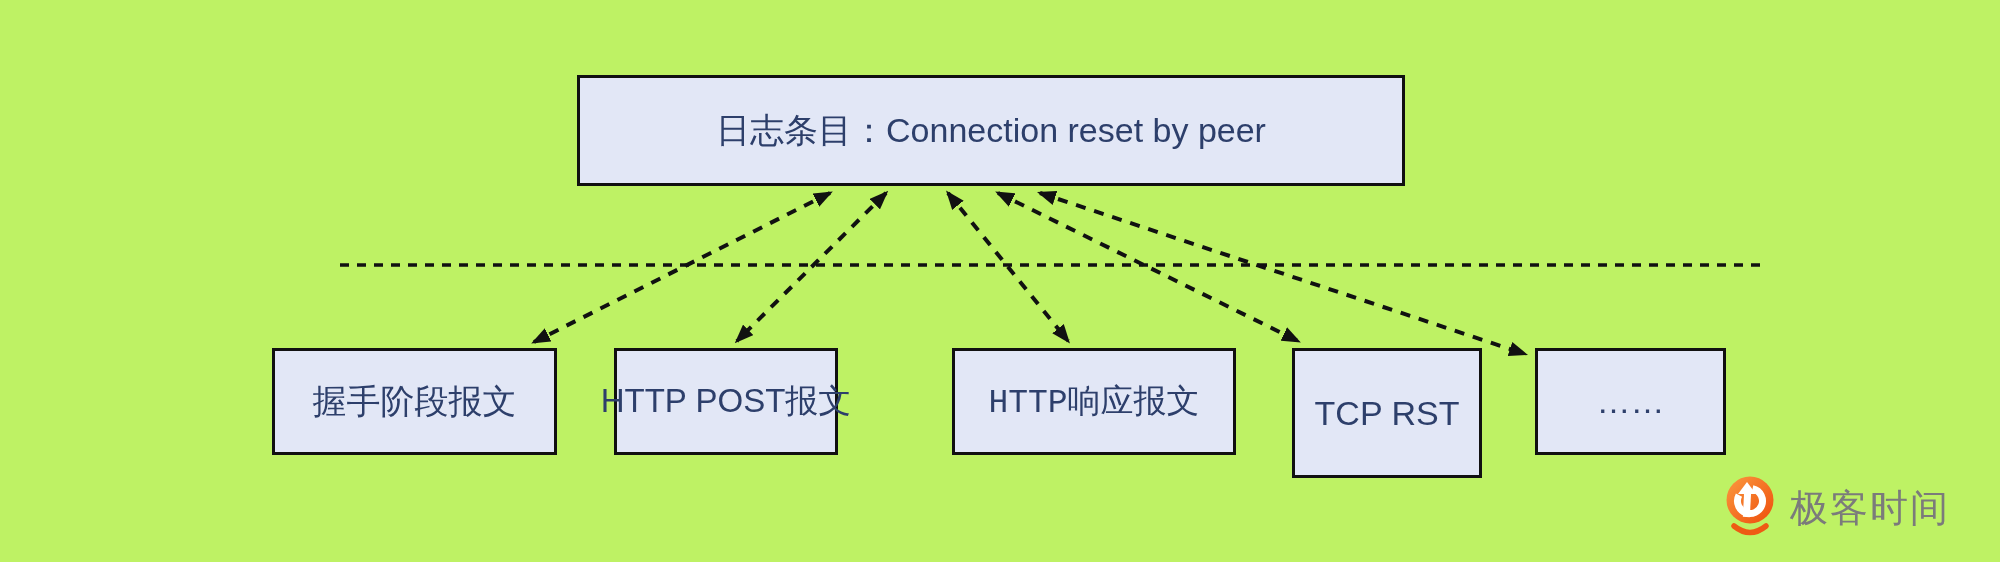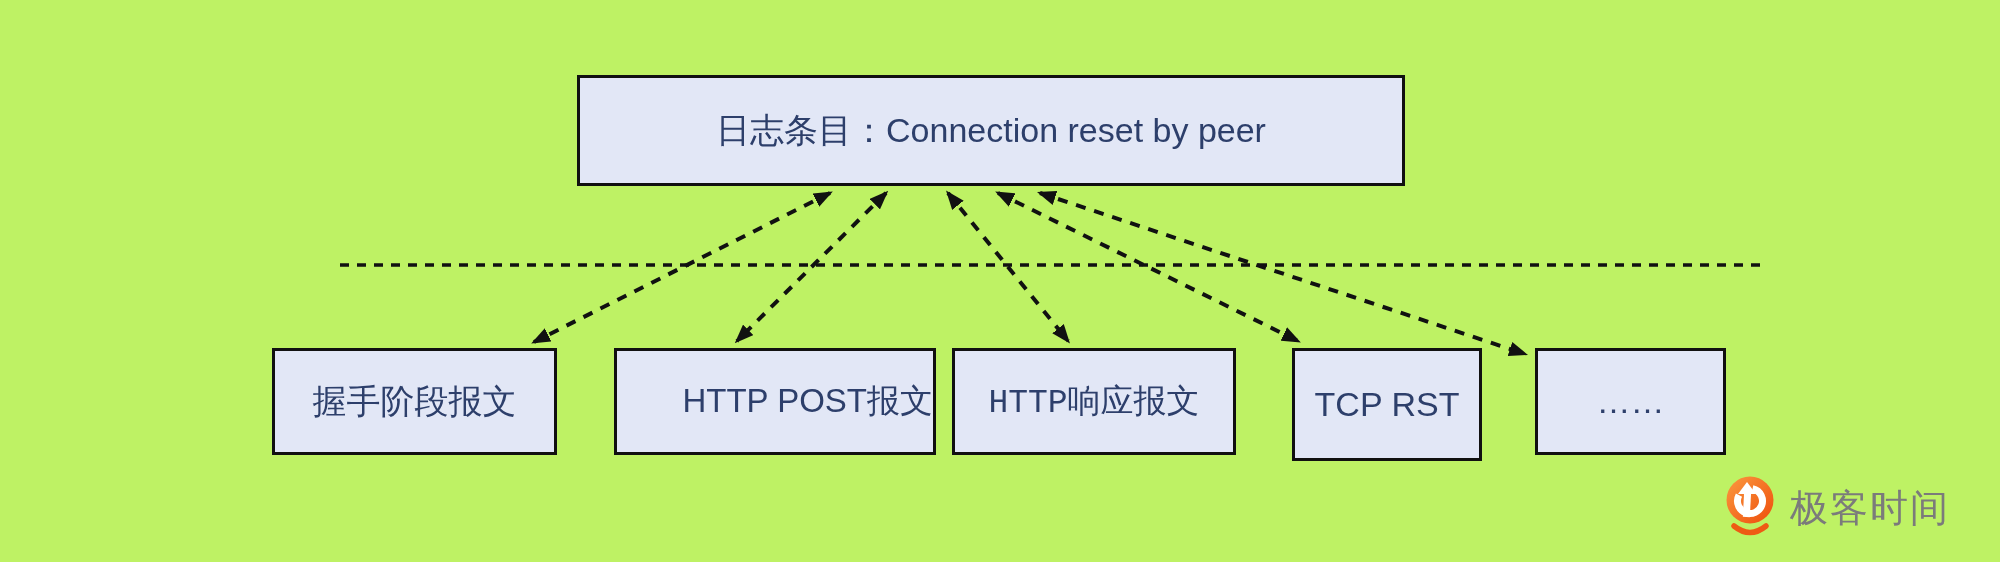--- a/index.html
+++ b/index.html
@@ -33,23 +33,23 @@
     font-size: 34px;
     white-space: nowrap;
     text-align: center;
   }
   .node.root {
     left: 577px; top: 75px;
     width: 828px; height: 111px;
     font-size: 34px;
   }
   .leaf-1 { left: 272px;  top: 348px; width: 285px; height: 107px; }
-  .leaf-2 { left: 614px;  top: 348px; width: 322px; height: 107px; font-size: 33px; justify-content: flex-end; }
+  .leaf-2 { left: 614px;  top: 348px; width: 224px; height: 107px; font-size: 33px; }
   .leaf-3 { left: 952px;  top: 348px; width: 284px; height: 107px; font-size: 33px; font-family: Liberation Mono, monospace; }
-  .leaf-4 { left: 1292px; top: 348px; width: 190px; height: 113px; }
+  .leaf-4 { left: 1292px; top: 348px; width: 190px; height: 130px; }
   .leaf-5 { left: 1535px; top: 348px; width: 191px; height: 107px; }
   .brand {
     position: absolute;
     left: 1726px; top: 476px;
     display: flex;
     align-items: center;
   }
   .brand-text {
     color: #7b7b7b;
     font-size: 38px;

